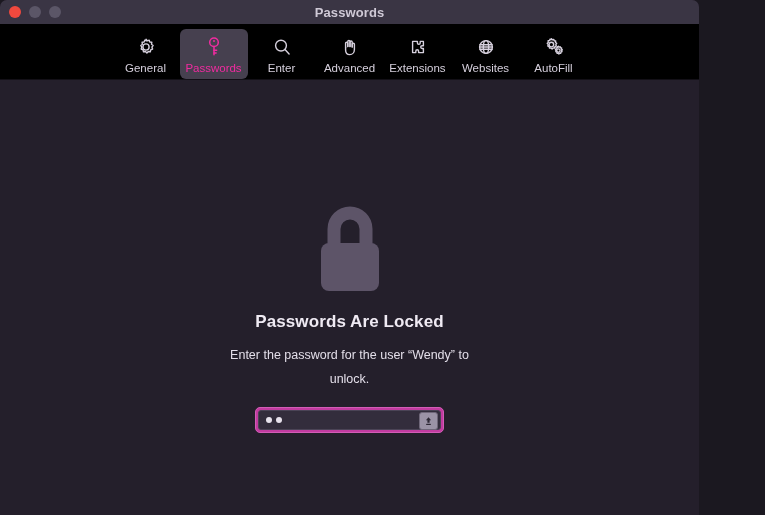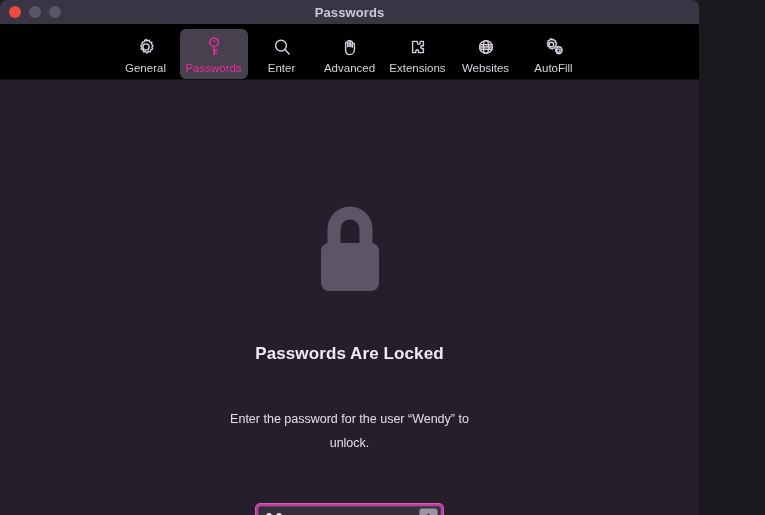--- a/index.html
+++ b/index.html
@@ -123,21 +123,20 @@
   }
 
   
   .content {
     position: relative;
     height: 435px;
     background: #241f2b;
     display: flex;
     flex-direction: column;
     align-items: center;
-    gap: 32px;
   }
 
   .lock-wrap {
     margin-top: 119px;
     height: 95px;
     display: flex;
     align-items: center;
     justify-content: center;
   }
   .lock-wrap svg { display: block; }

